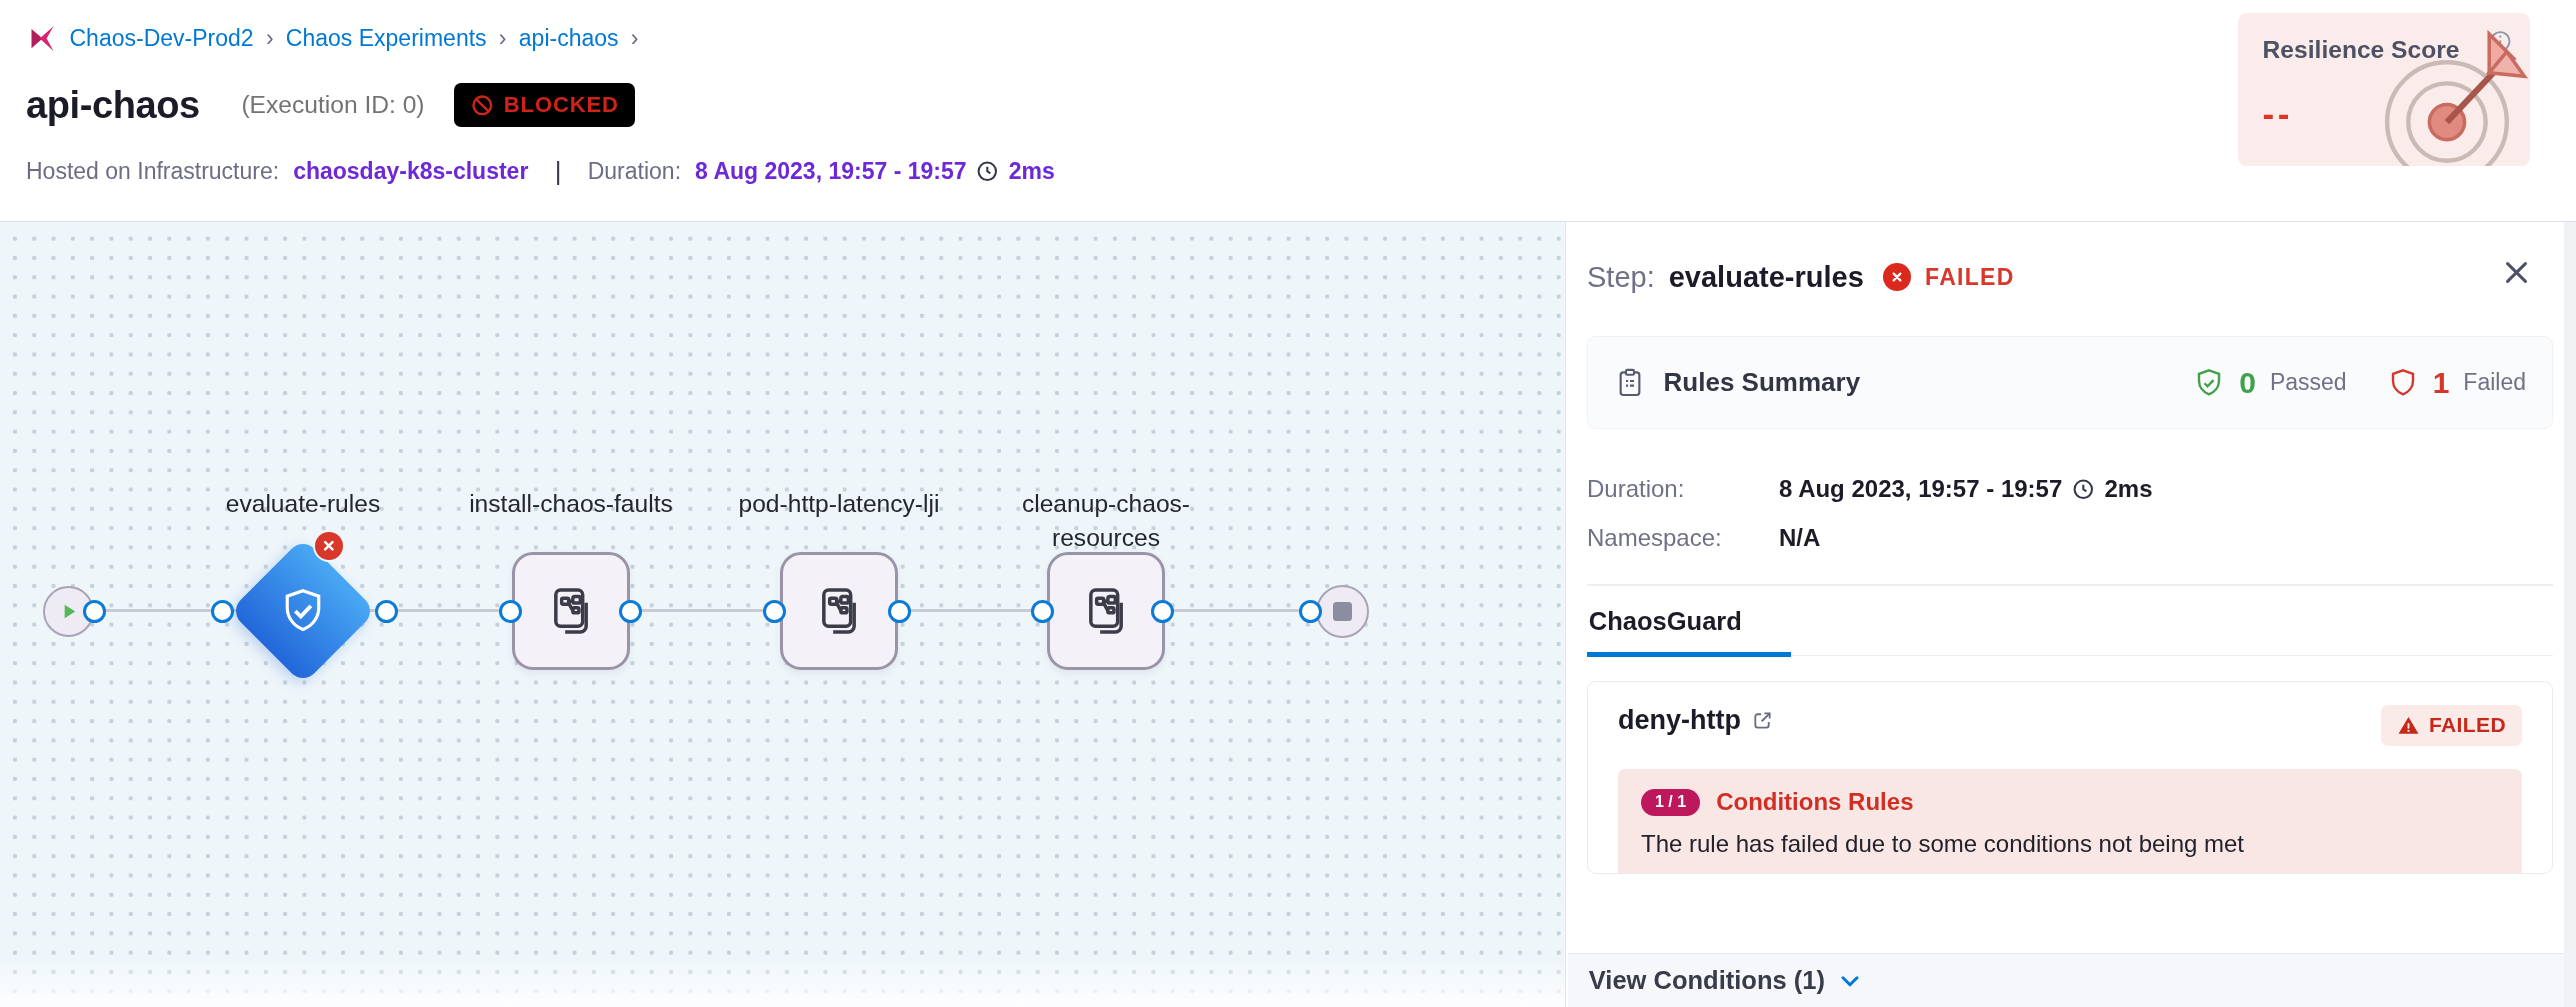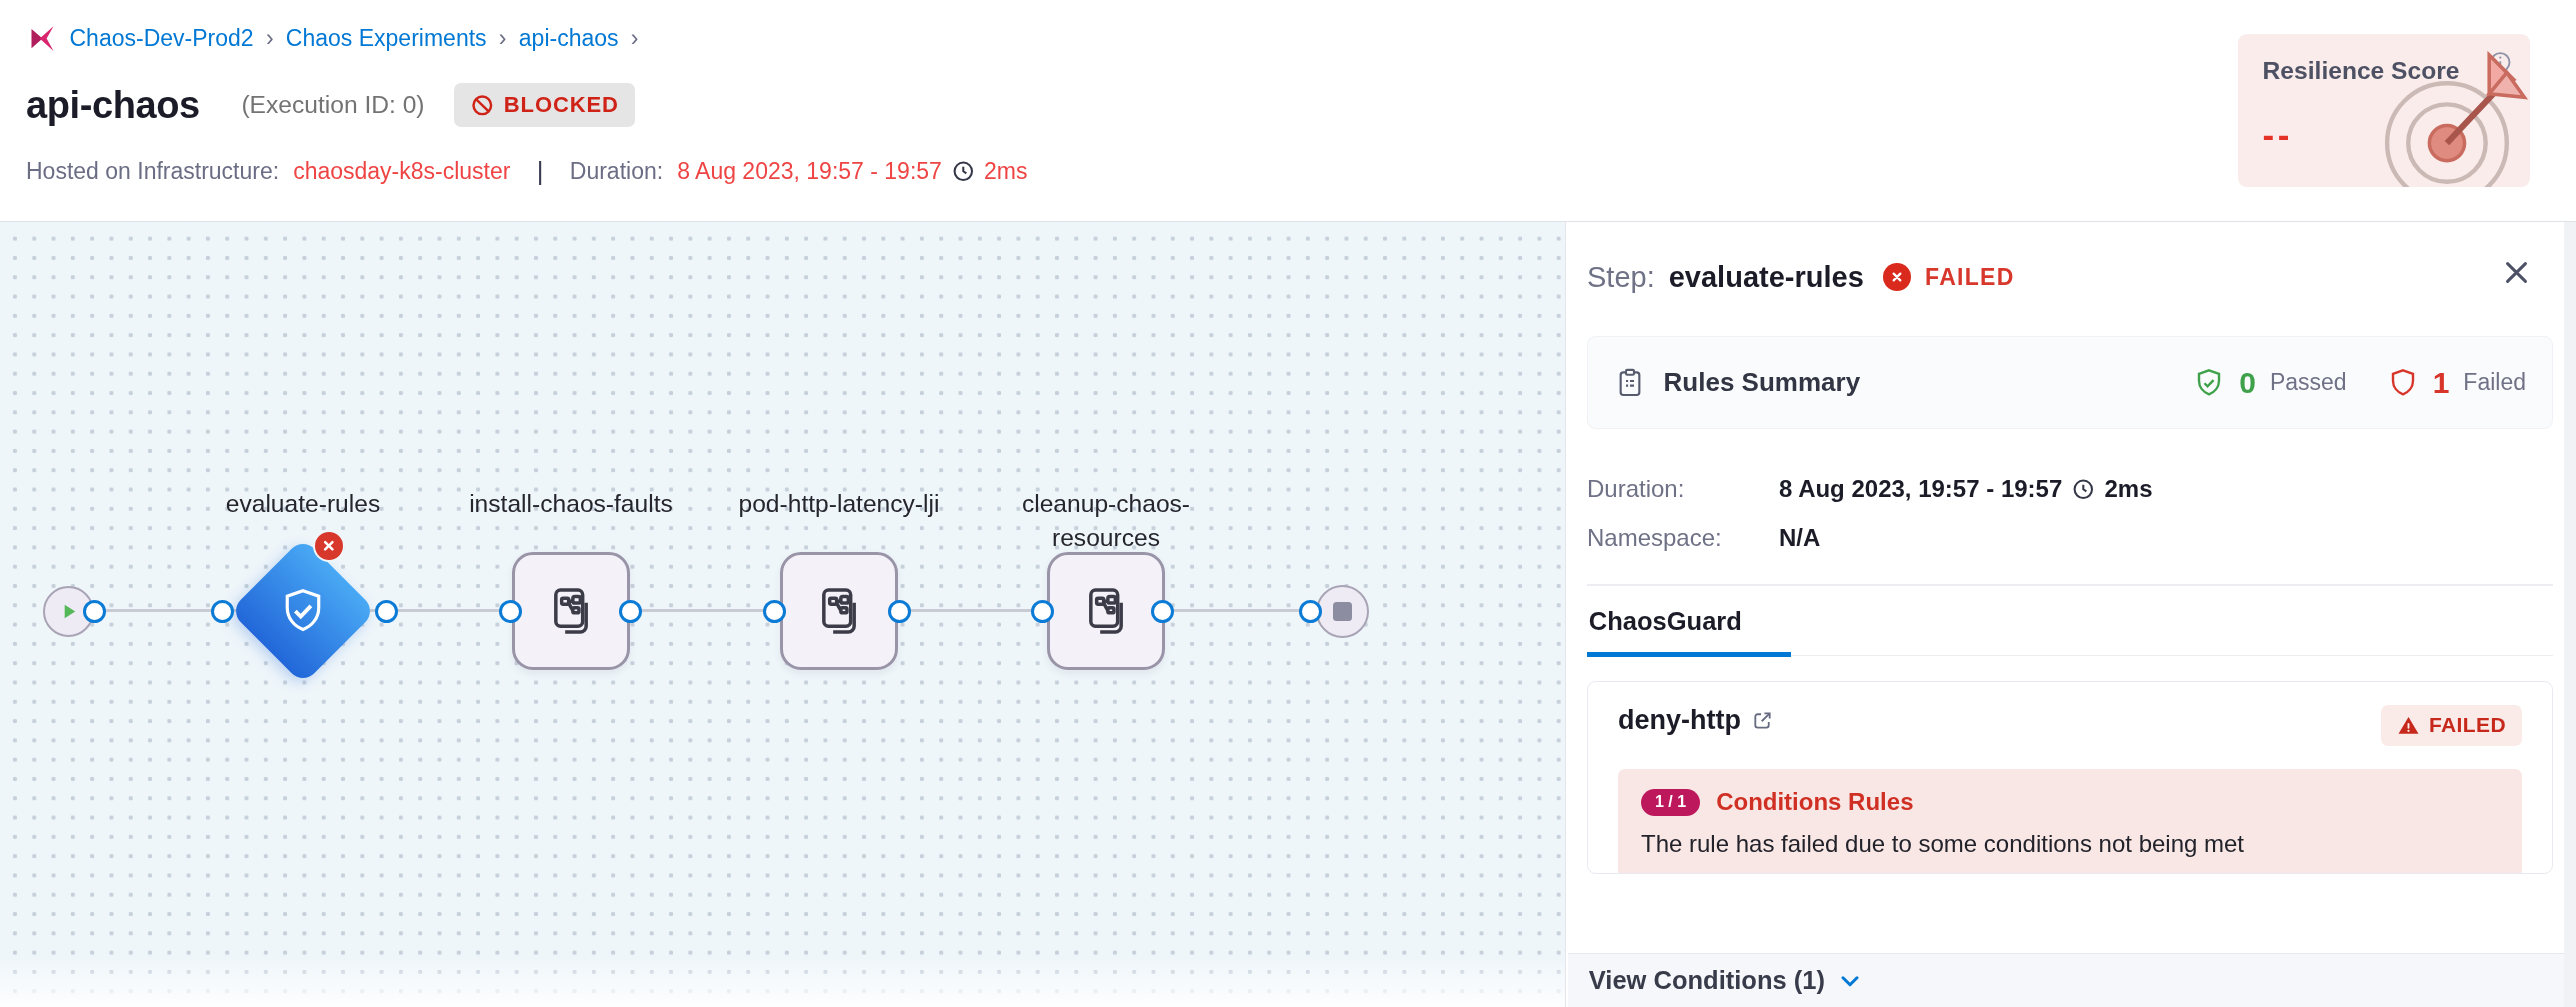--- a/index.html
+++ b/index.html
@@ -10,31 +10,31 @@
   
   .header { position:absolute; left:0; top:0; width:2576px; height:222px; background:#fff;
     border-bottom:0.9px solid #DFE2E6; padding:21px 0 0 26px; }
   .breadcrumb { display:flex; align-items:center; gap:10.5px; font-size:23px; height:35px; }
   .breadcrumb .logo { width:33px; height:33px; display:flex; align-items:center; }
   .crumb { color:#0278D5; cursor:pointer; }
   .crumb-sep { color:#6B6D85; font-size:23px; padding:0 1.8px; }
   .title-row { display:flex; align-items:center; gap:17.6px; margin-top:24.6px; height:49px; }
   .page-title { font-size:38px; font-weight:700; color:#1C1C28; letter-spacing:-0.4px; }
   .exec-id { font-size:24.6px; color:#737373;margin-left:24px; }
-  .status-badge { display:inline-flex; align-items:center; gap:8.8px; background:#e5e5e5;
+  .status-badge { display:inline-flex; align-items:center; gap:8.8px; background:#000000;
     border-radius:7px; padding:8.8px 16px; margin-left:12.3px; }
   .status-badge .txt { color:#CF2318; font-size:22px; font-weight:700; letter-spacing:0.9px; }
   .meta-row { display:flex; align-items:center; gap:14px; margin-top:26px; font-size:23px; }
   .meta-label { color:#6B6D85; }
-  .meta-value { color:#ef4444; font-weight:400; }
+  .meta-value { color:#6d28d9; font-weight:700; }
   .meta-sep { color:#3A3D52; font-size:26px; padding:0 12.3px; font-weight:300; }
   .meta-duration { display:flex; align-items:center; gap:8.8px; }
 
   
-  .resilience { position:absolute; top:34px; right:46px; width:292px; height:153px;
+  .resilience { position:absolute; top:13px; right:46px; width:292px; height:153px;
     background:#F9ECEA; border-radius:8.8px; padding:23px 24.6px; overflow:hidden; }
   .resilience .r-title { font-size:24.6px; font-weight:600; color:#4E5163; }
   .resilience .r-score { font-size:35px; font-weight:800; color:#E43326; letter-spacing:3.5px; margin-top:30px; }
   .resilience .info { position:absolute; top:16px; right:17.6px; width:24.6px; height:24.6px; }
   .resilience .target { position:absolute; right:-12.3px; bottom:-30px; width:176px; height:176px; }
 
   
   .canvas { position:absolute; left:0; top:222px; width:1565px; height:785px;
     background-color:#EFF6FA;
     background-image:radial-gradient(#C5D0DA 1.9px, transparent 2.5px);

